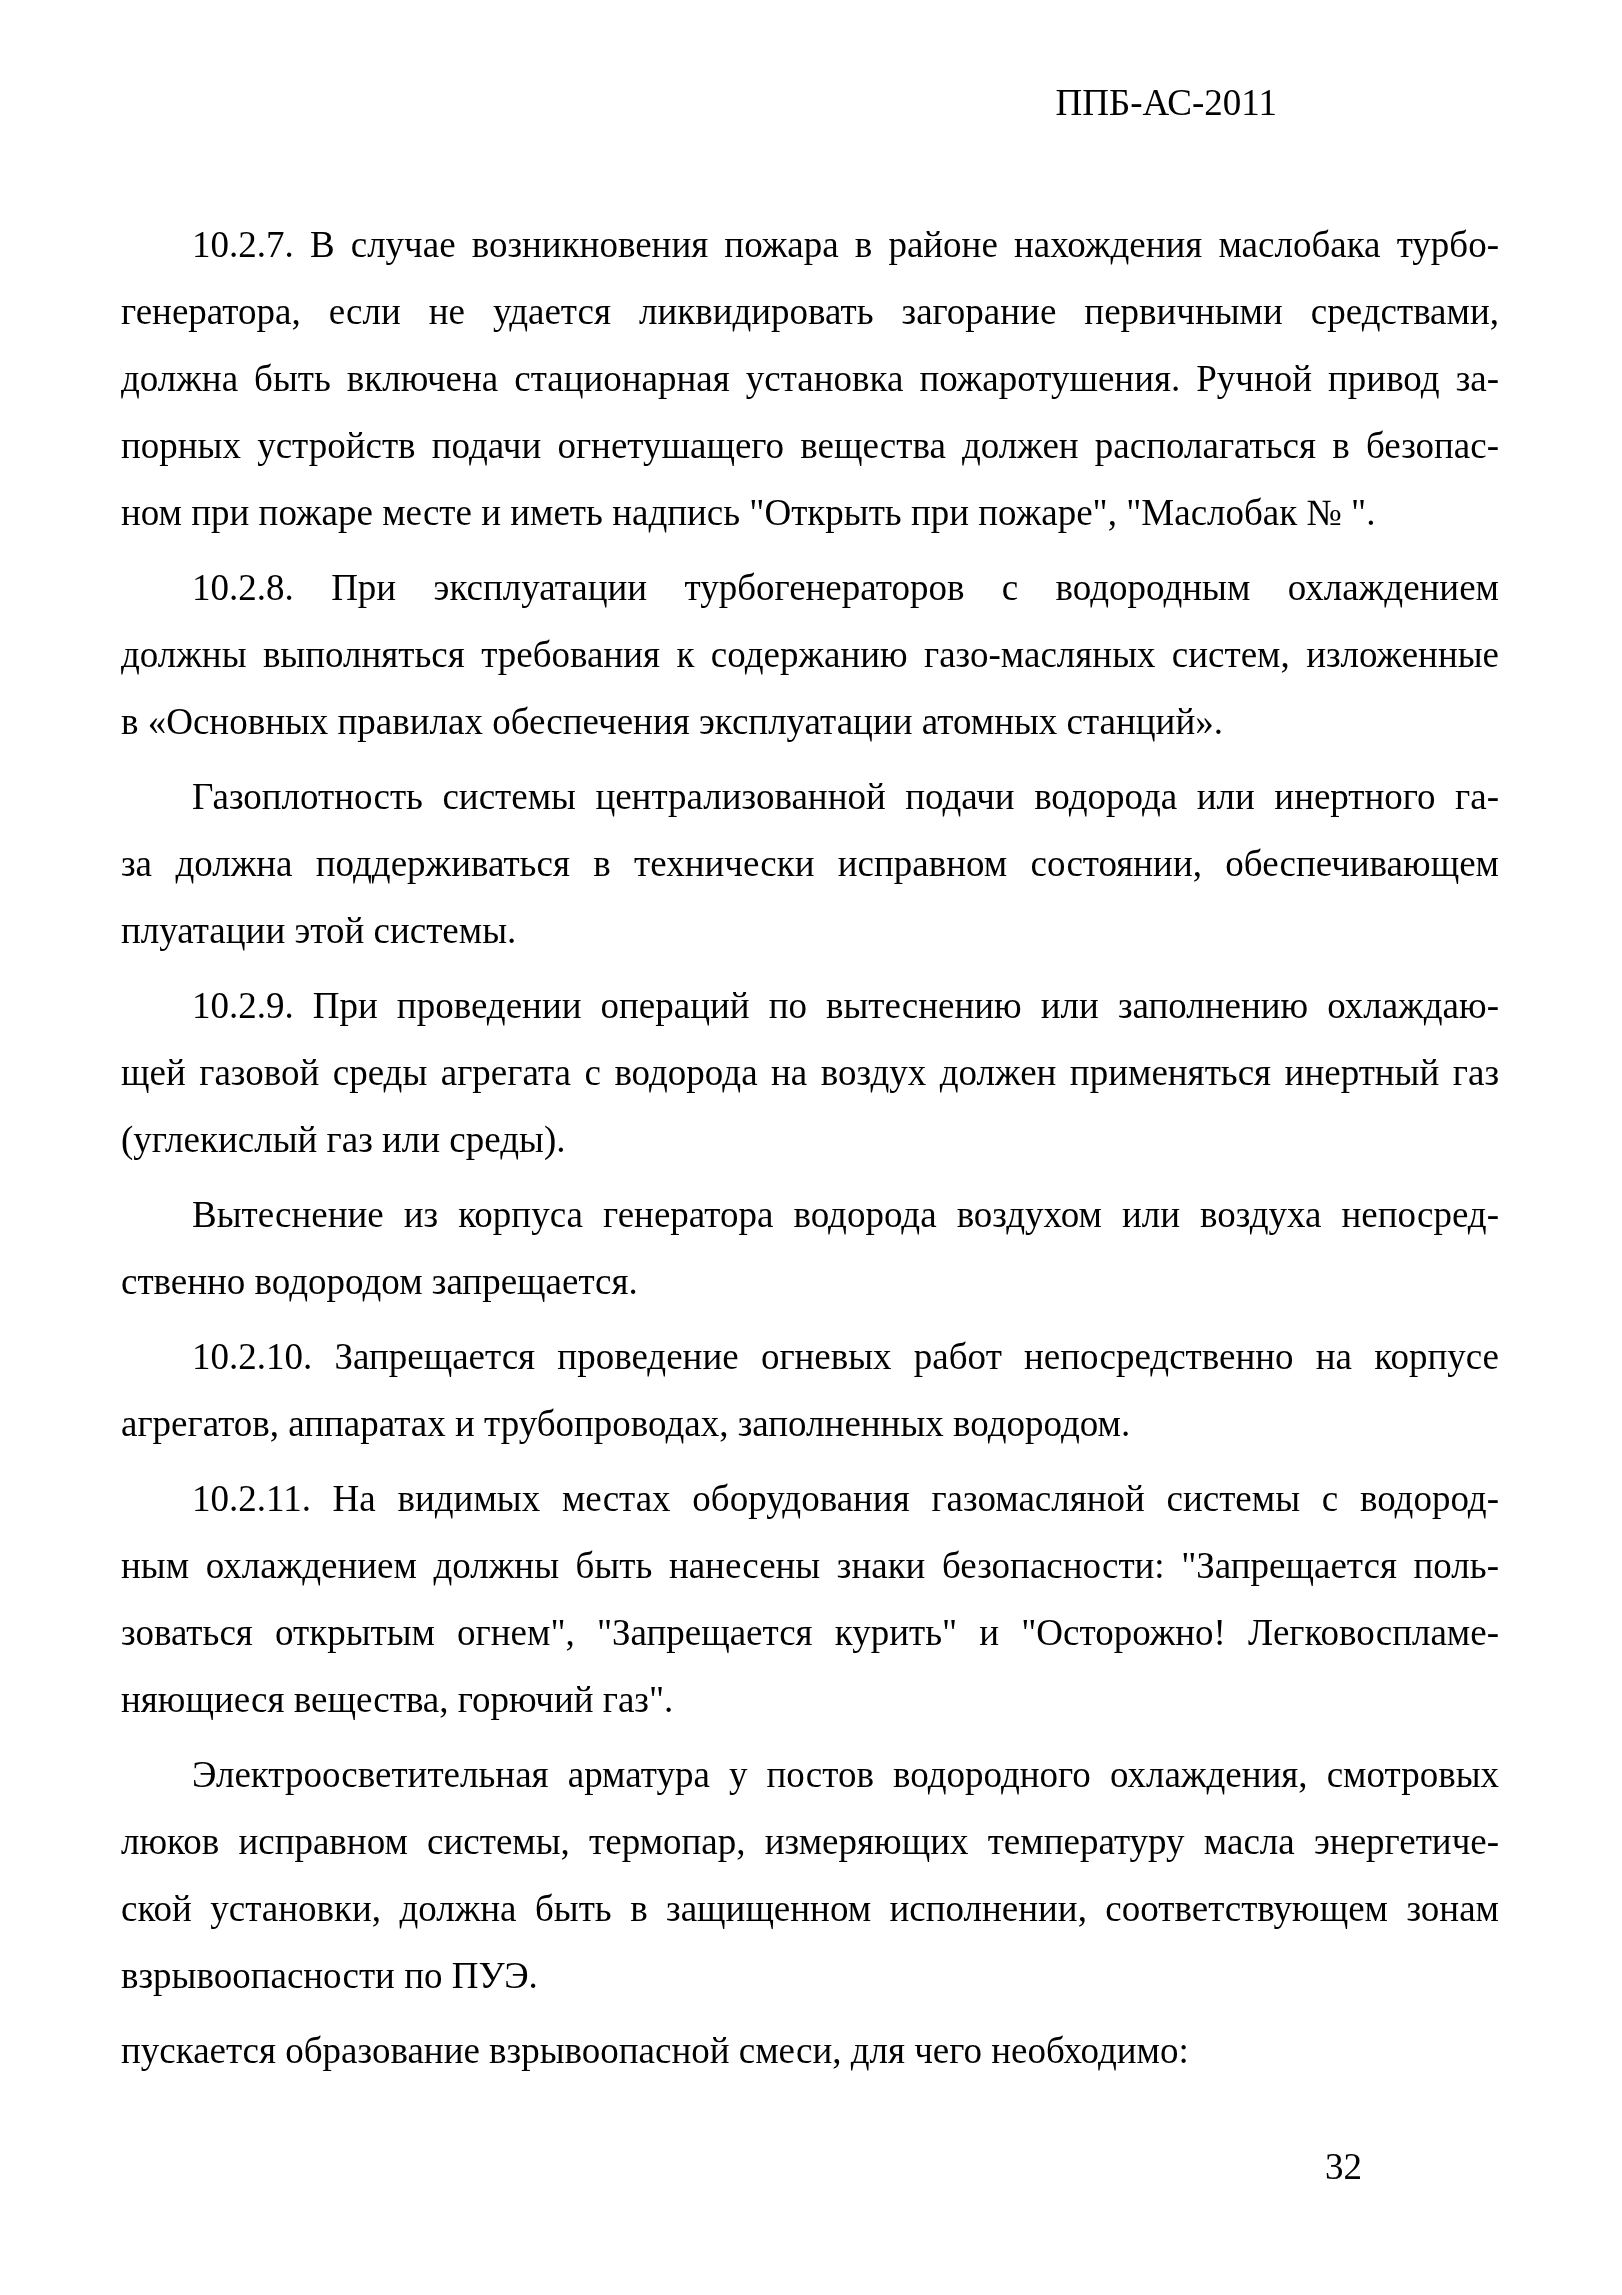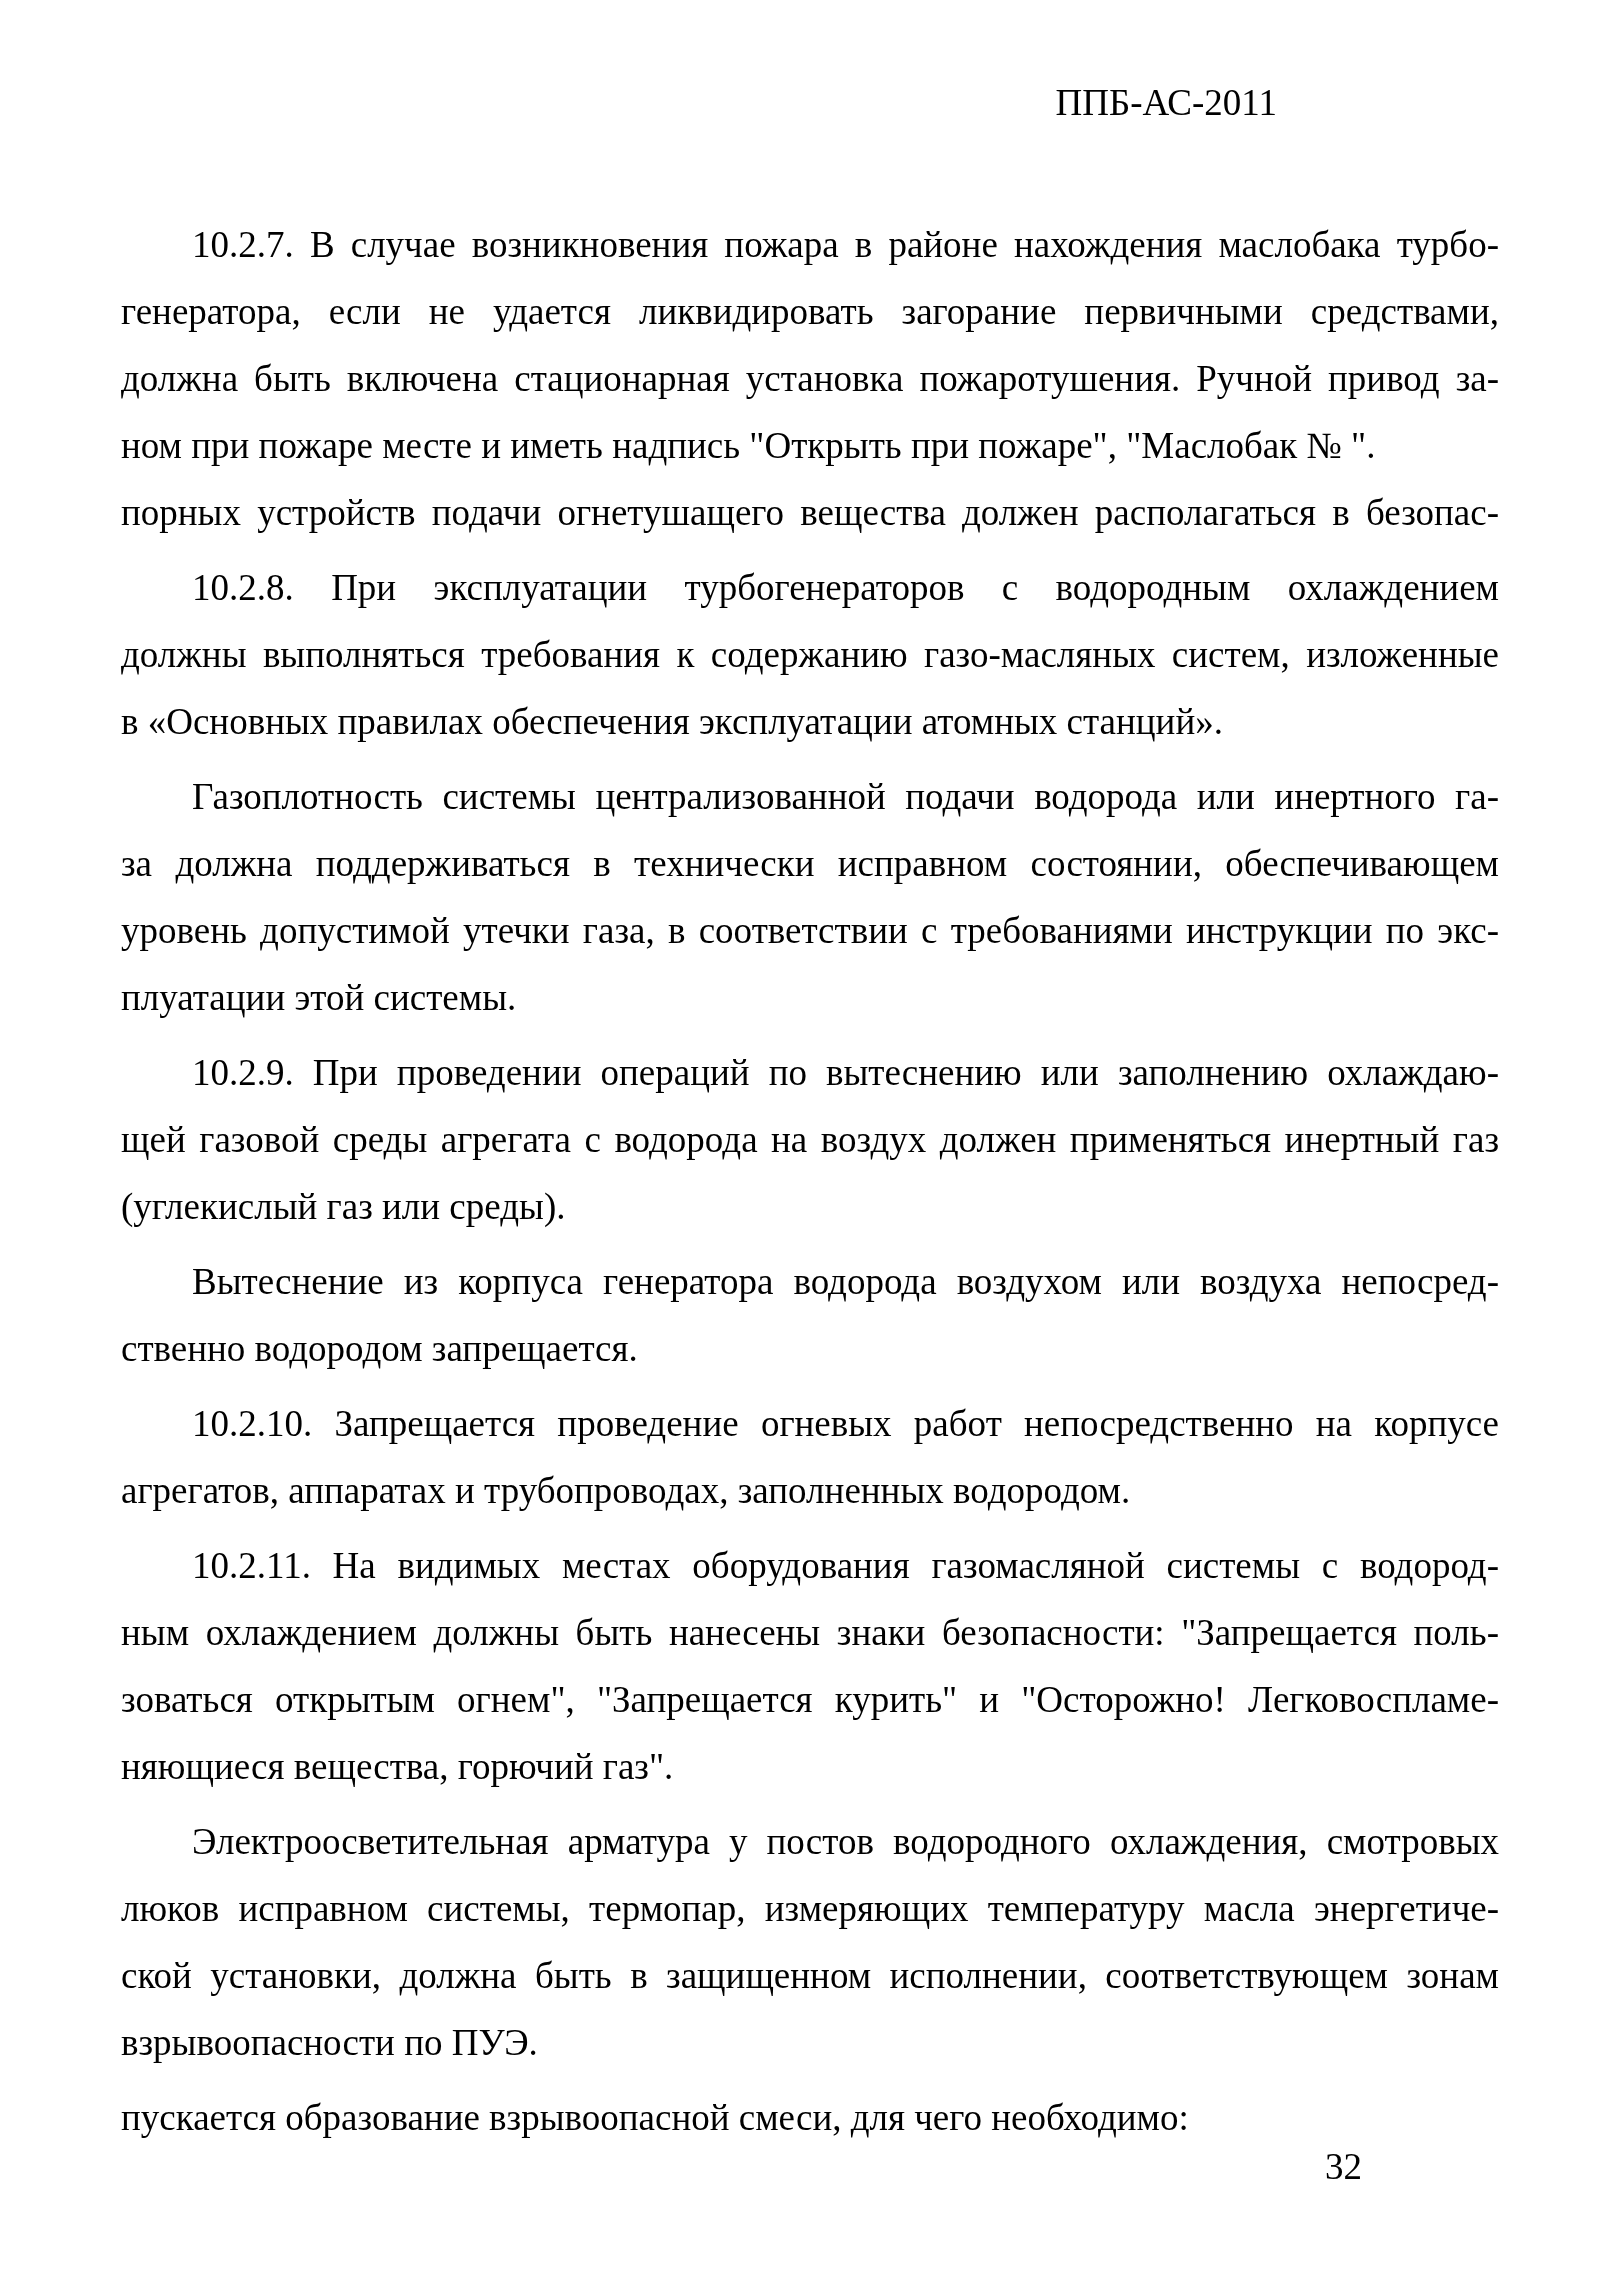--- a/index.html
+++ b/index.html
@@ -68,32 +68,31 @@
 <body>
 
 <div class="page">
   <div class="doc-header">ППБ-АС-2011</div>
 
   <div class="text-block" id="text-block">
       <div class="paragraph">
         <div class="line first">10.2.7. В случае возникновения пожара в районе нахождения маслобака турбо-</div>
         <div class="line">генератора, если не удается ликвидировать загорание первичными средствами,</div>
         <div class="line">должна быть включена стационарная установка пожаротушения. Ручной привод за-</div>
+        <div class="line">порных устройств подачи огнетушащего вещества должен располагаться в безопас-</div>
         <div class="line last">ном при пожаре месте и иметь надпись "Открыть при пожаре", "Маслобак № ".</div>
-        <div class="line">порных устройств подачи огнетушащего вещества должен располагаться в безопас-</div>
       </div>
       <div class="paragraph">
         <div class="line first">10.2.8. При эксплуатации турбогенераторов с водородным охлаждением</div>
         <div class="line">должны выполняться требования к содержанию газо-масляных систем, изложенные</div>
         <div class="line last">в «Основных правилах обеспечения эксплуатации атомных станций».</div>
       </div>
       <div class="paragraph">
         <div class="line first">Газоплотность системы централизованной подачи водорода или инертного га-</div>
         <div class="line">за должна поддерживаться в технически исправном состоянии, обеспечивающем</div>
-        <div class="line">уровень допустимой утечки газа, в соответствии с требованиями инструкции по экс-</div>
         <div class="line last">плуатации этой системы.</div>
       </div>
       <div class="paragraph">
         <div class="line first">10.2.9. При проведении операций по вытеснению или заполнению охлаждаю-</div>
         <div class="line">щей газовой среды агрегата с водорода на воздух должен применяться инертный газ</div>
         <div class="line last">(углекислый газ или среды).</div>
       </div>
       <div class="paragraph">
         <div class="line first">Вытеснение из корпуса генератора водорода воздухом или воздуха непосред-</div>
         <div class="line last">ственно водородом запрещается.</div>

